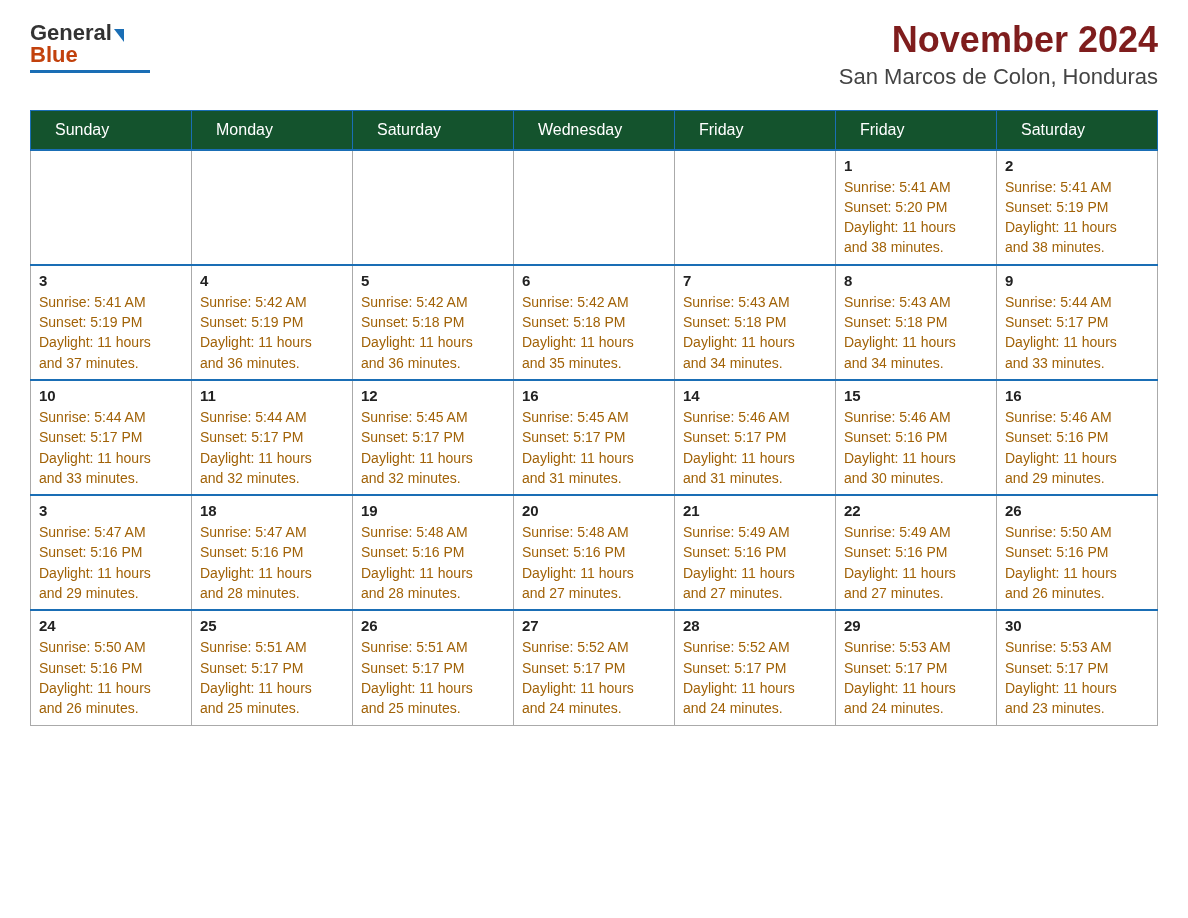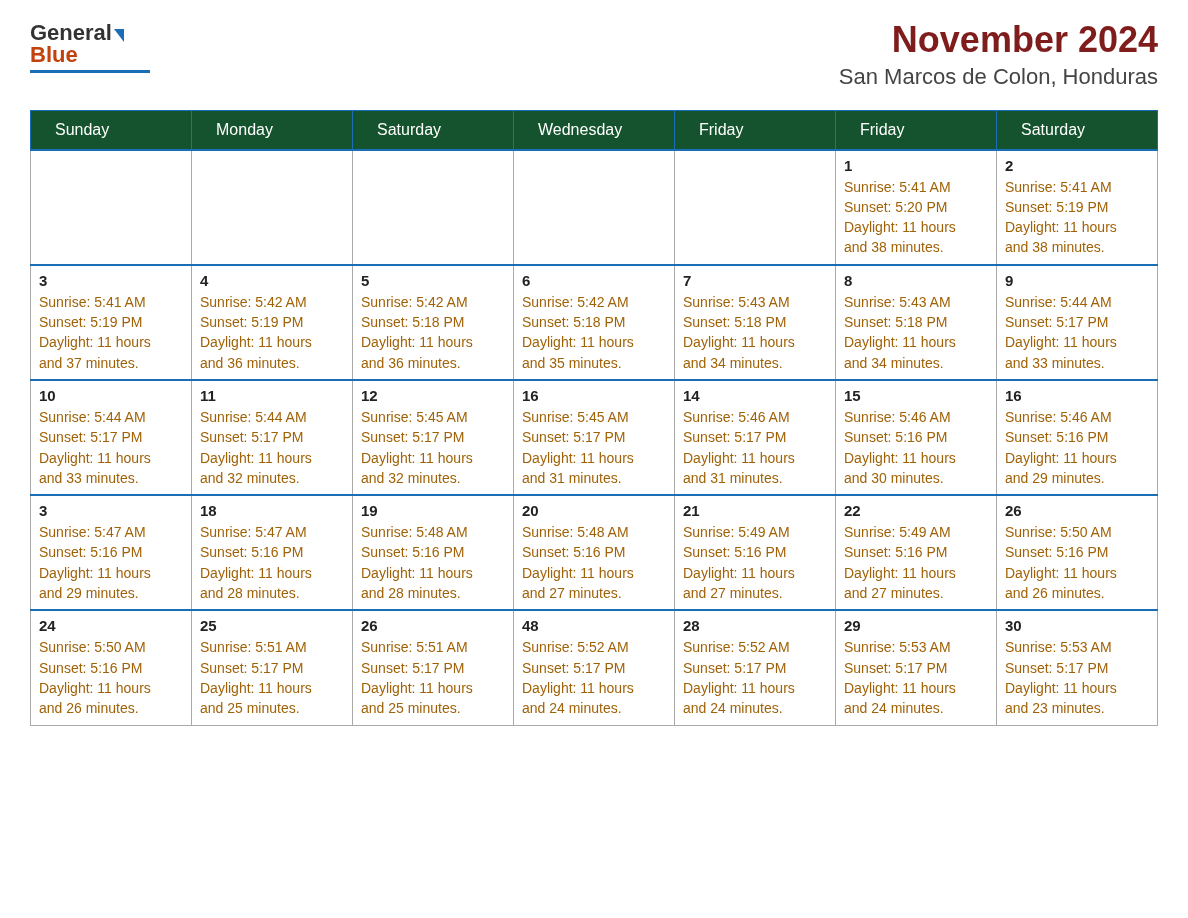--- a/index.html
+++ b/index.html
@@ -321,21 +321,21 @@
 and 25 minutes.</div>
         </td>
         <td>
           <span class="day-number">26</span>
           <div class="day-info" style="white-space: pre-line;">Sunrise: 5:51 AM
 Sunset: 5:17 PM
 Daylight: 11 hours
 and 25 minutes.</div>
         </td>
         <td>
-          <span class="day-number">48</span>
+          <span class="day-number">27</span>
           <div class="day-info" style="white-space: pre-line;">Sunrise: 5:52 AM
 Sunset: 5:17 PM
 Daylight: 11 hours
 and 24 minutes.</div>
         </td>
         <td>
           <span class="day-number">28</span>
           <div class="day-info" style="white-space: pre-line;">Sunrise: 5:52 AM
 Sunset: 5:17 PM
 Daylight: 11 hours

